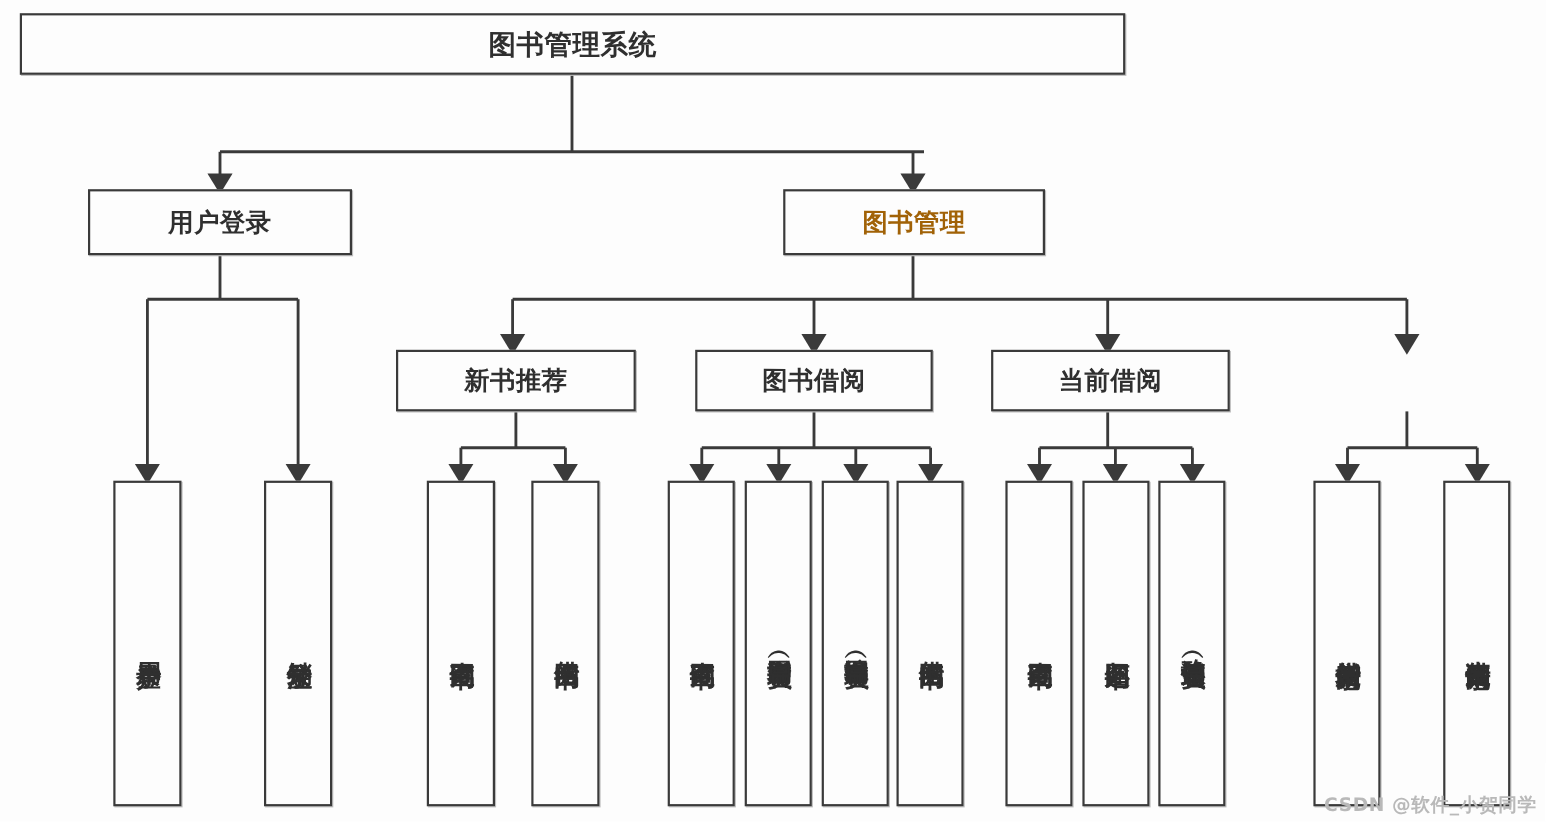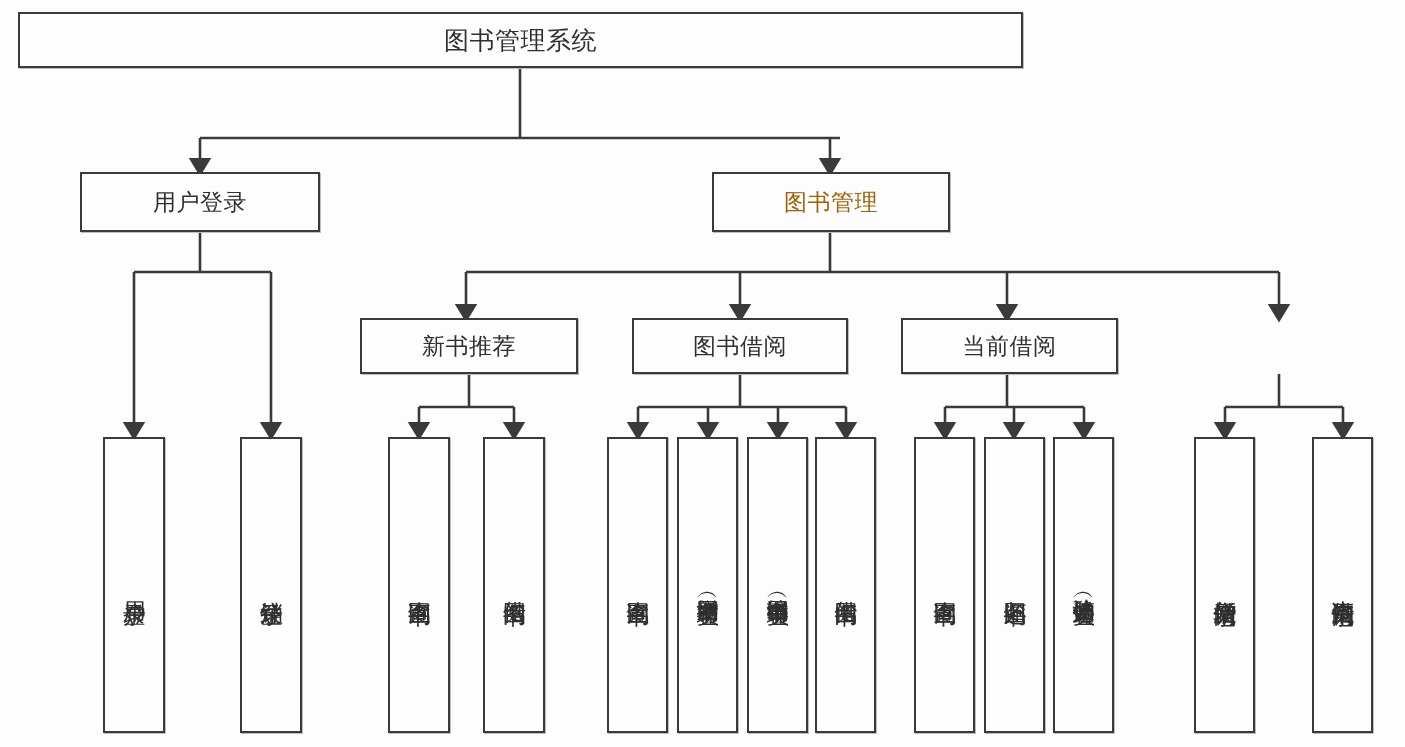--- a/index.html
+++ b/index.html
@@ -60,21 +60,21 @@
     bottom: 4px;
     font-size: 17px;
     color: #b9b9b9;
     letter-spacing: 0.5px;
     user-select: none;
   }
 </style>
 </head>
 <body>
 
-<div id="canvas" style="background: rgb(253, 253, 253);">
+<div id="canvas" style="background: rgb(253, 253, 253); font-weight: bold;">
 
   <svg class="connectors" viewBox="0 0 1405 747">
     <defs>
       <marker id="arrow" markerWidth="10" markerHeight="10" refX="3.2" refY="5" orient="auto" markerUnits="strokeWidth">
         <path d="M0,0.6 L7.2,5 L0,9.4 z" fill="#3a3a3a"></path>
       </marker>
     </defs>
     <g stroke="#3a3a3a" stroke-width="2.6" fill="none">
 
       <path d="M520,68 L520,138"></path>
@@ -173,13 +173,14 @@
   <div class="node vert" id="n-leaf-10" style="left: 1053px; top: 437px; width: 61px; height: 296px; font-size: 22px; border-color: rgb(58, 58, 58); background: rgb(253, 253, 253); color: rgb(47, 47, 47);">
     <span class="label">确认归还（管理员）</span>
   </div>
   <div class="node vert" id="n-leaf-11" style="left: 1194px; top: 437px; width: 61px; height: 296px; font-size: 23px; border-color: rgb(58, 58, 58); background: rgb(253, 253, 253); color: rgb(47, 47, 47);">
     <span class="label">新增借阅记录</span>
   </div>
   <div class="node vert" id="n-leaf-12" style="left: 1312px; top: 437px; width: 61px; height: 296px; font-size: 23px; border-color: rgb(58, 58, 58); background: rgb(253, 253, 253); color: rgb(47, 47, 47);">
     <span class="label">查询借阅记录</span>
   </div>
 
+  <div id="watermark" style="color: rgb(185, 185, 185);">CSDN @软件_小贺同学</div>
 </div>
 
 </body></html>

